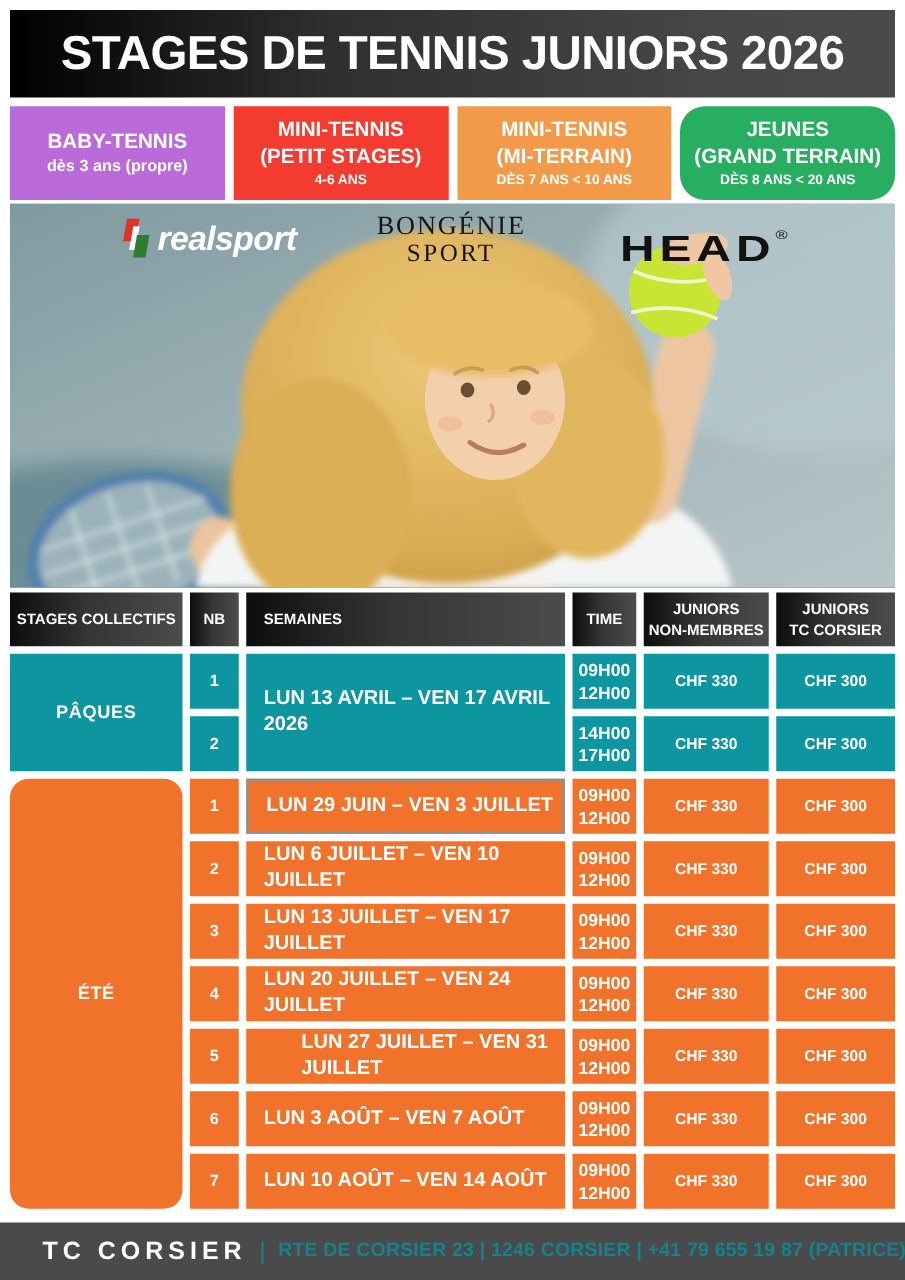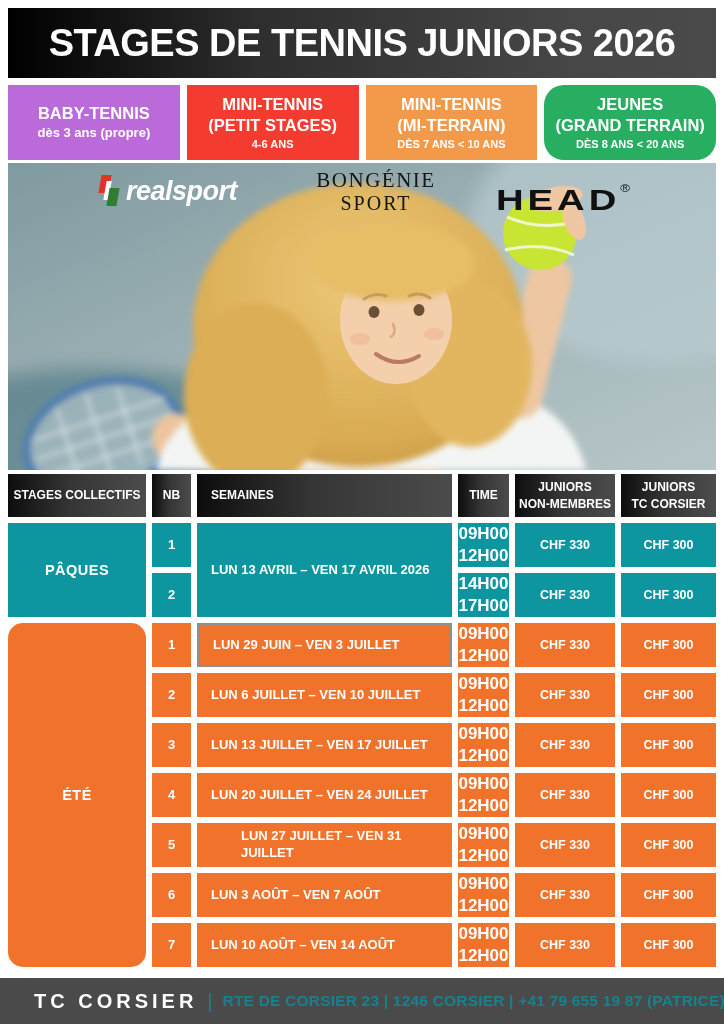--- a/index.html
+++ b/index.html
@@ -41,21 +41,21 @@
   }
   .logo-realsport .rs-text{
     color:#ffffff;font-size:27px;font-weight:700;font-style:italic;letter-spacing:-.5px;
   }
   .rs-icon{position:relative;width:20px;height:32px;}
   .rs-icon .bar{position:absolute;width:10px;height:18px;transform:skewX(-10deg);}
   .rs-icon .bar.red{left:0;top:0;background:#e23227;}
   .rs-icon .bar.green{left:8px;top:13px;background:#2e7d32;}
   .rs-icon .bar.white{left:5px;top:6px;width:5px;height:19px;background:#ffffff;}
   .logo-bongenie{
-    position:absolute;left:293px;top:6px;width:150px;text-align:center;color:#151515;
+    position:absolute;left:278px;top:6px;width:150px;text-align:center;color:#151515;
     font-family:"Liberation Serif",serif;line-height:1.1;
   }
   .logo-bongenie .bg1{font-size:21px;letter-spacing:1.5px;}
   .logo-bongenie .bg2{font-size:20px;letter-spacing:2px;}
   .logo-head{
     position:absolute;left:488px;top:20px;color:#111111;
     font-size:29px;font-weight:800;letter-spacing:3px;
     transform:scaleX(1.32);transform-origin:left center;white-space:nowrap;
   }
   .logo-head sup{font-size:10px;font-weight:400;vertical-align:18px;letter-spacing:0;}
@@ -70,22 +70,22 @@
   .th{
     background:linear-gradient(90deg,#0d0d0d 0%,#353535 45%,#4c4c4c 100%);
     color:#ffffff;display:flex;flex-direction:column;align-items:center;justify-content:center;
     font-weight:700;font-size:12px;text-align:center;line-height:1.35;
   }
   .th.left{align-items:flex-start;padding-left:14px;}
   .cell{
     color:#ffffff;font-weight:700;display:flex;align-items:center;justify-content:center;
     font-size:12.5px;text-align:center;line-height:1.3;
   }
-  .cell.week{justify-content:flex-start;padding-left:14px;font-size:13px;text-align:left;}
-  .cell.time{flex-direction:column;font-size:17px;}
+  .cell.week{justify-content:flex-start;padding-left:14px;font-size:16px;text-align:left;}
+  .cell.time{flex-direction:column;font-size:14px;}
   .cell.nb{font-size:13px;}
   .section-label{font-size:14.5px;letter-spacing:.5px;}
   .teal{background:#0d96a0;}
   .orange{background:#f1732b;}
   .highlight{border:2px solid #8f8f8f;}
 
   
   .footer{
     position:absolute;left:0;bottom:0;width:724px;height:46px;background:#4a4a4a;
     display:flex;align-items:center;padding-left:24px;box-sizing:border-box;gap:10px;

